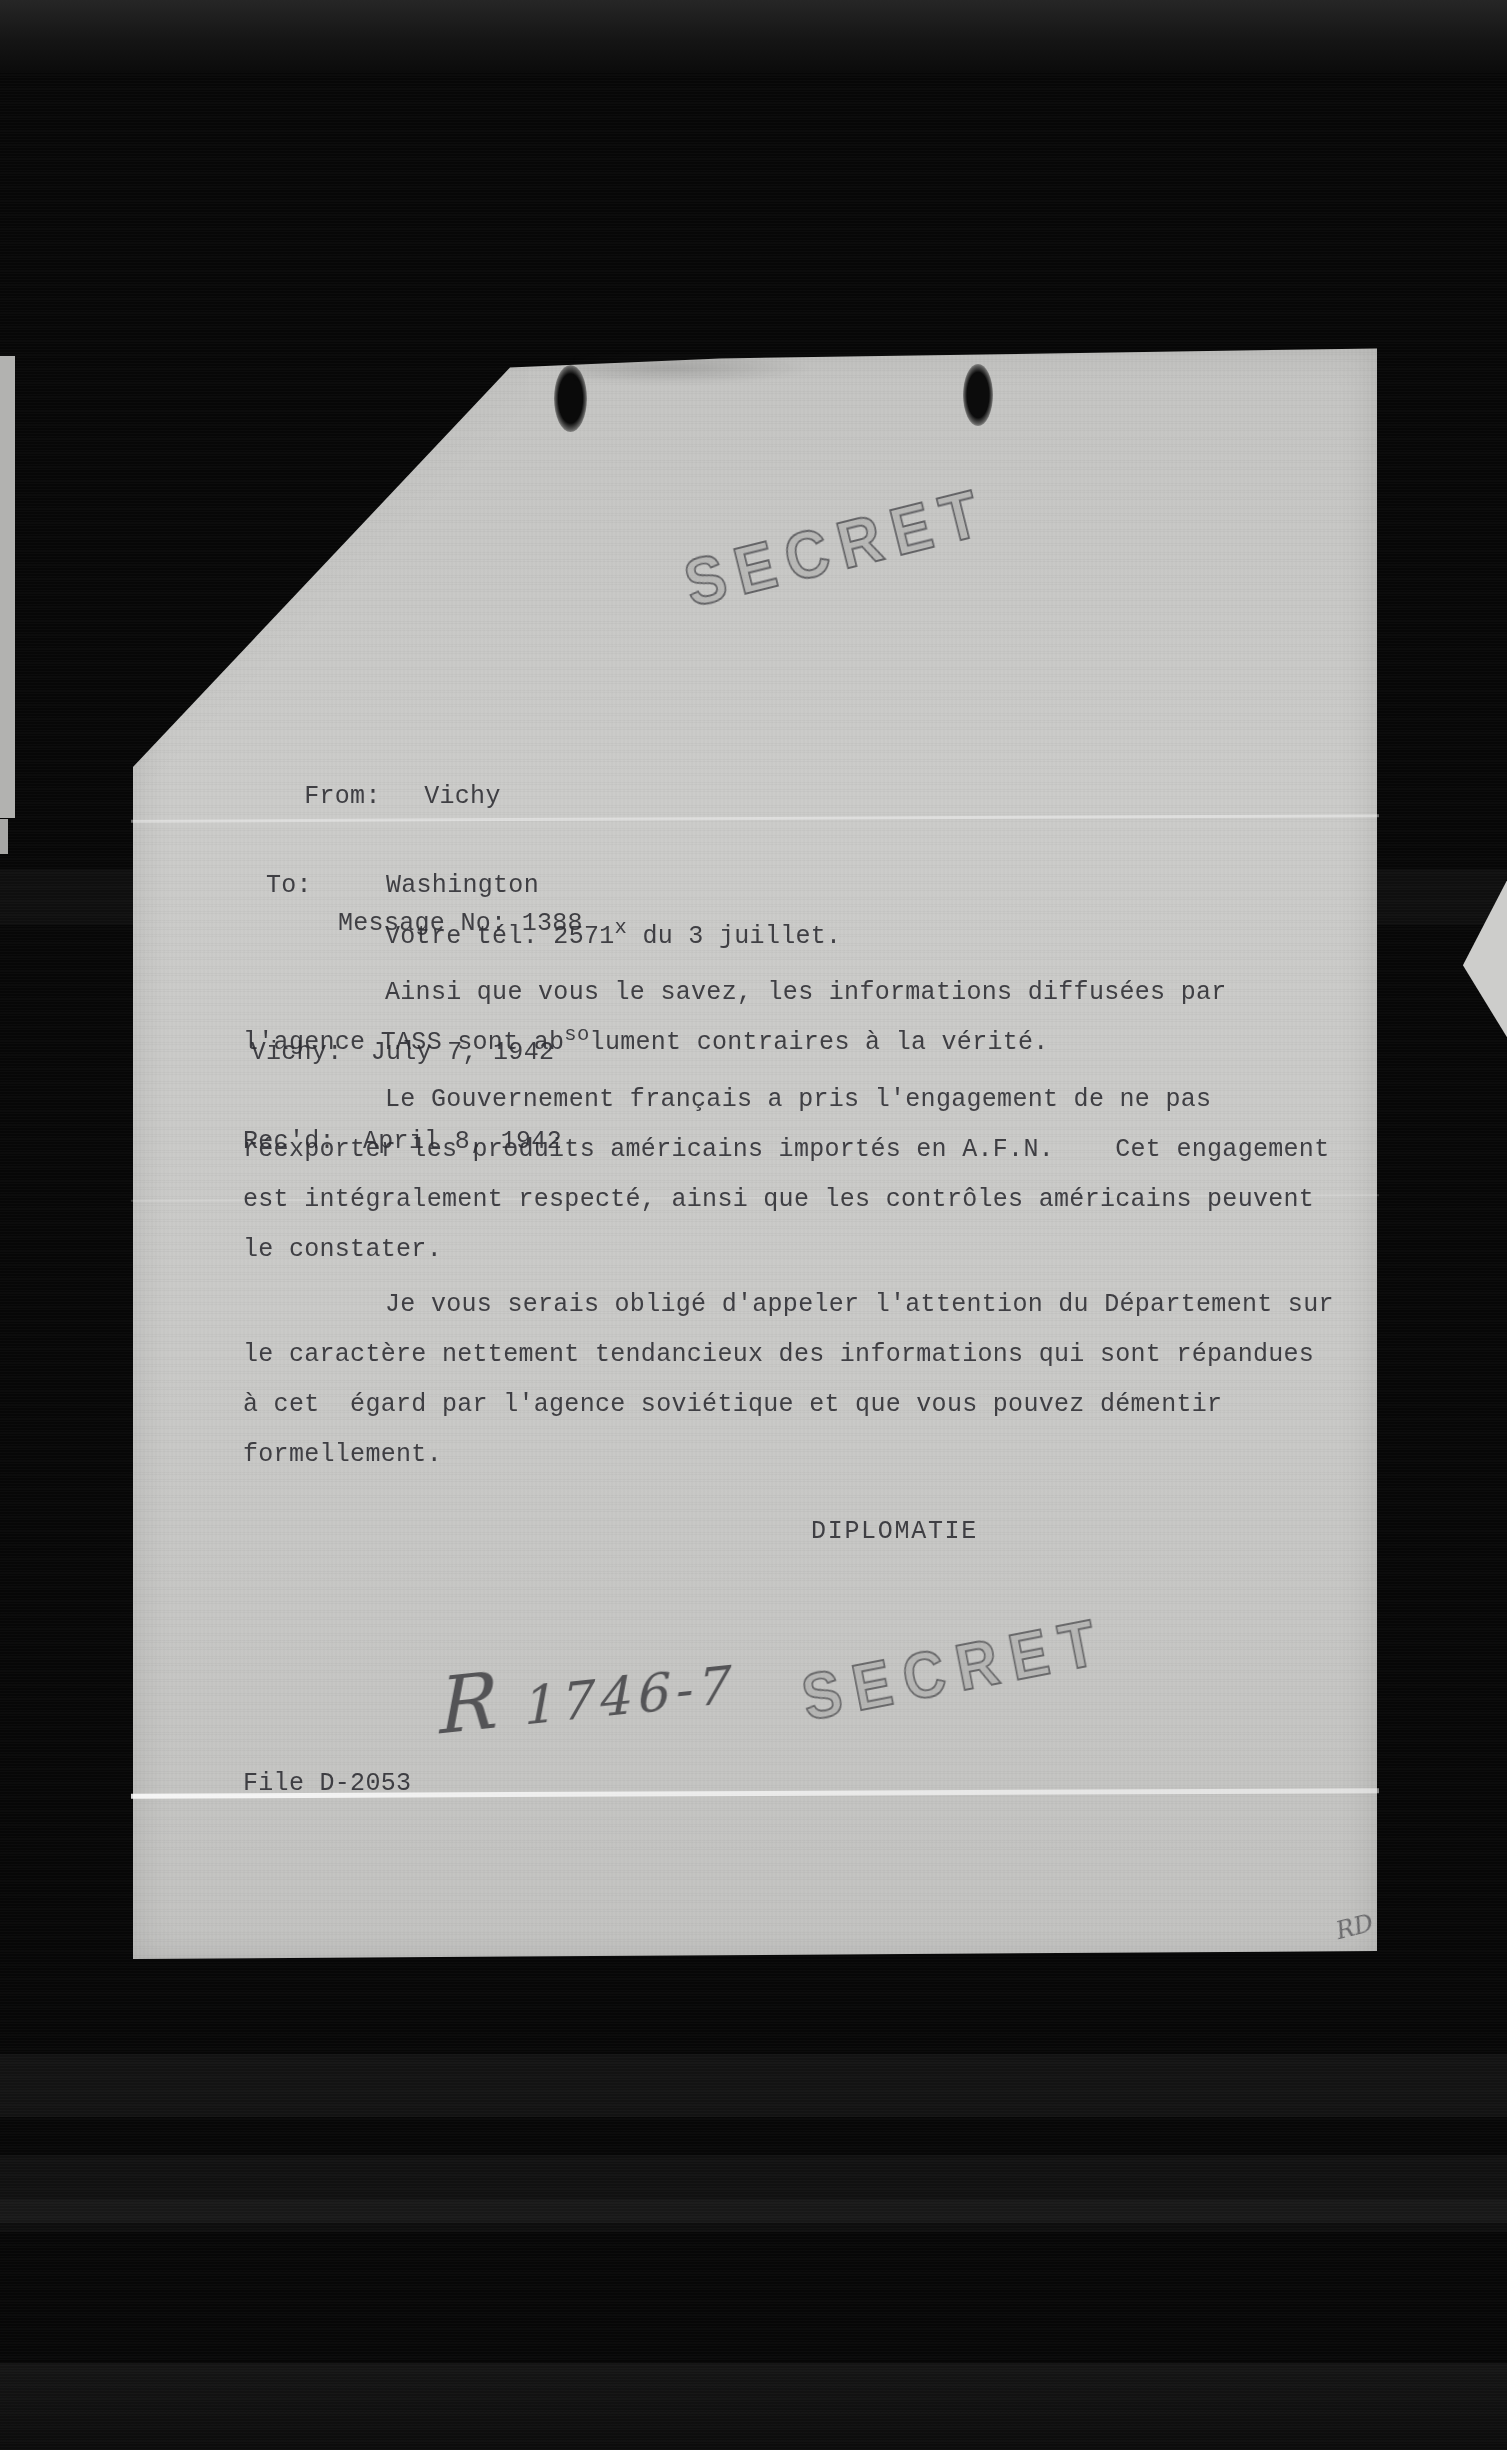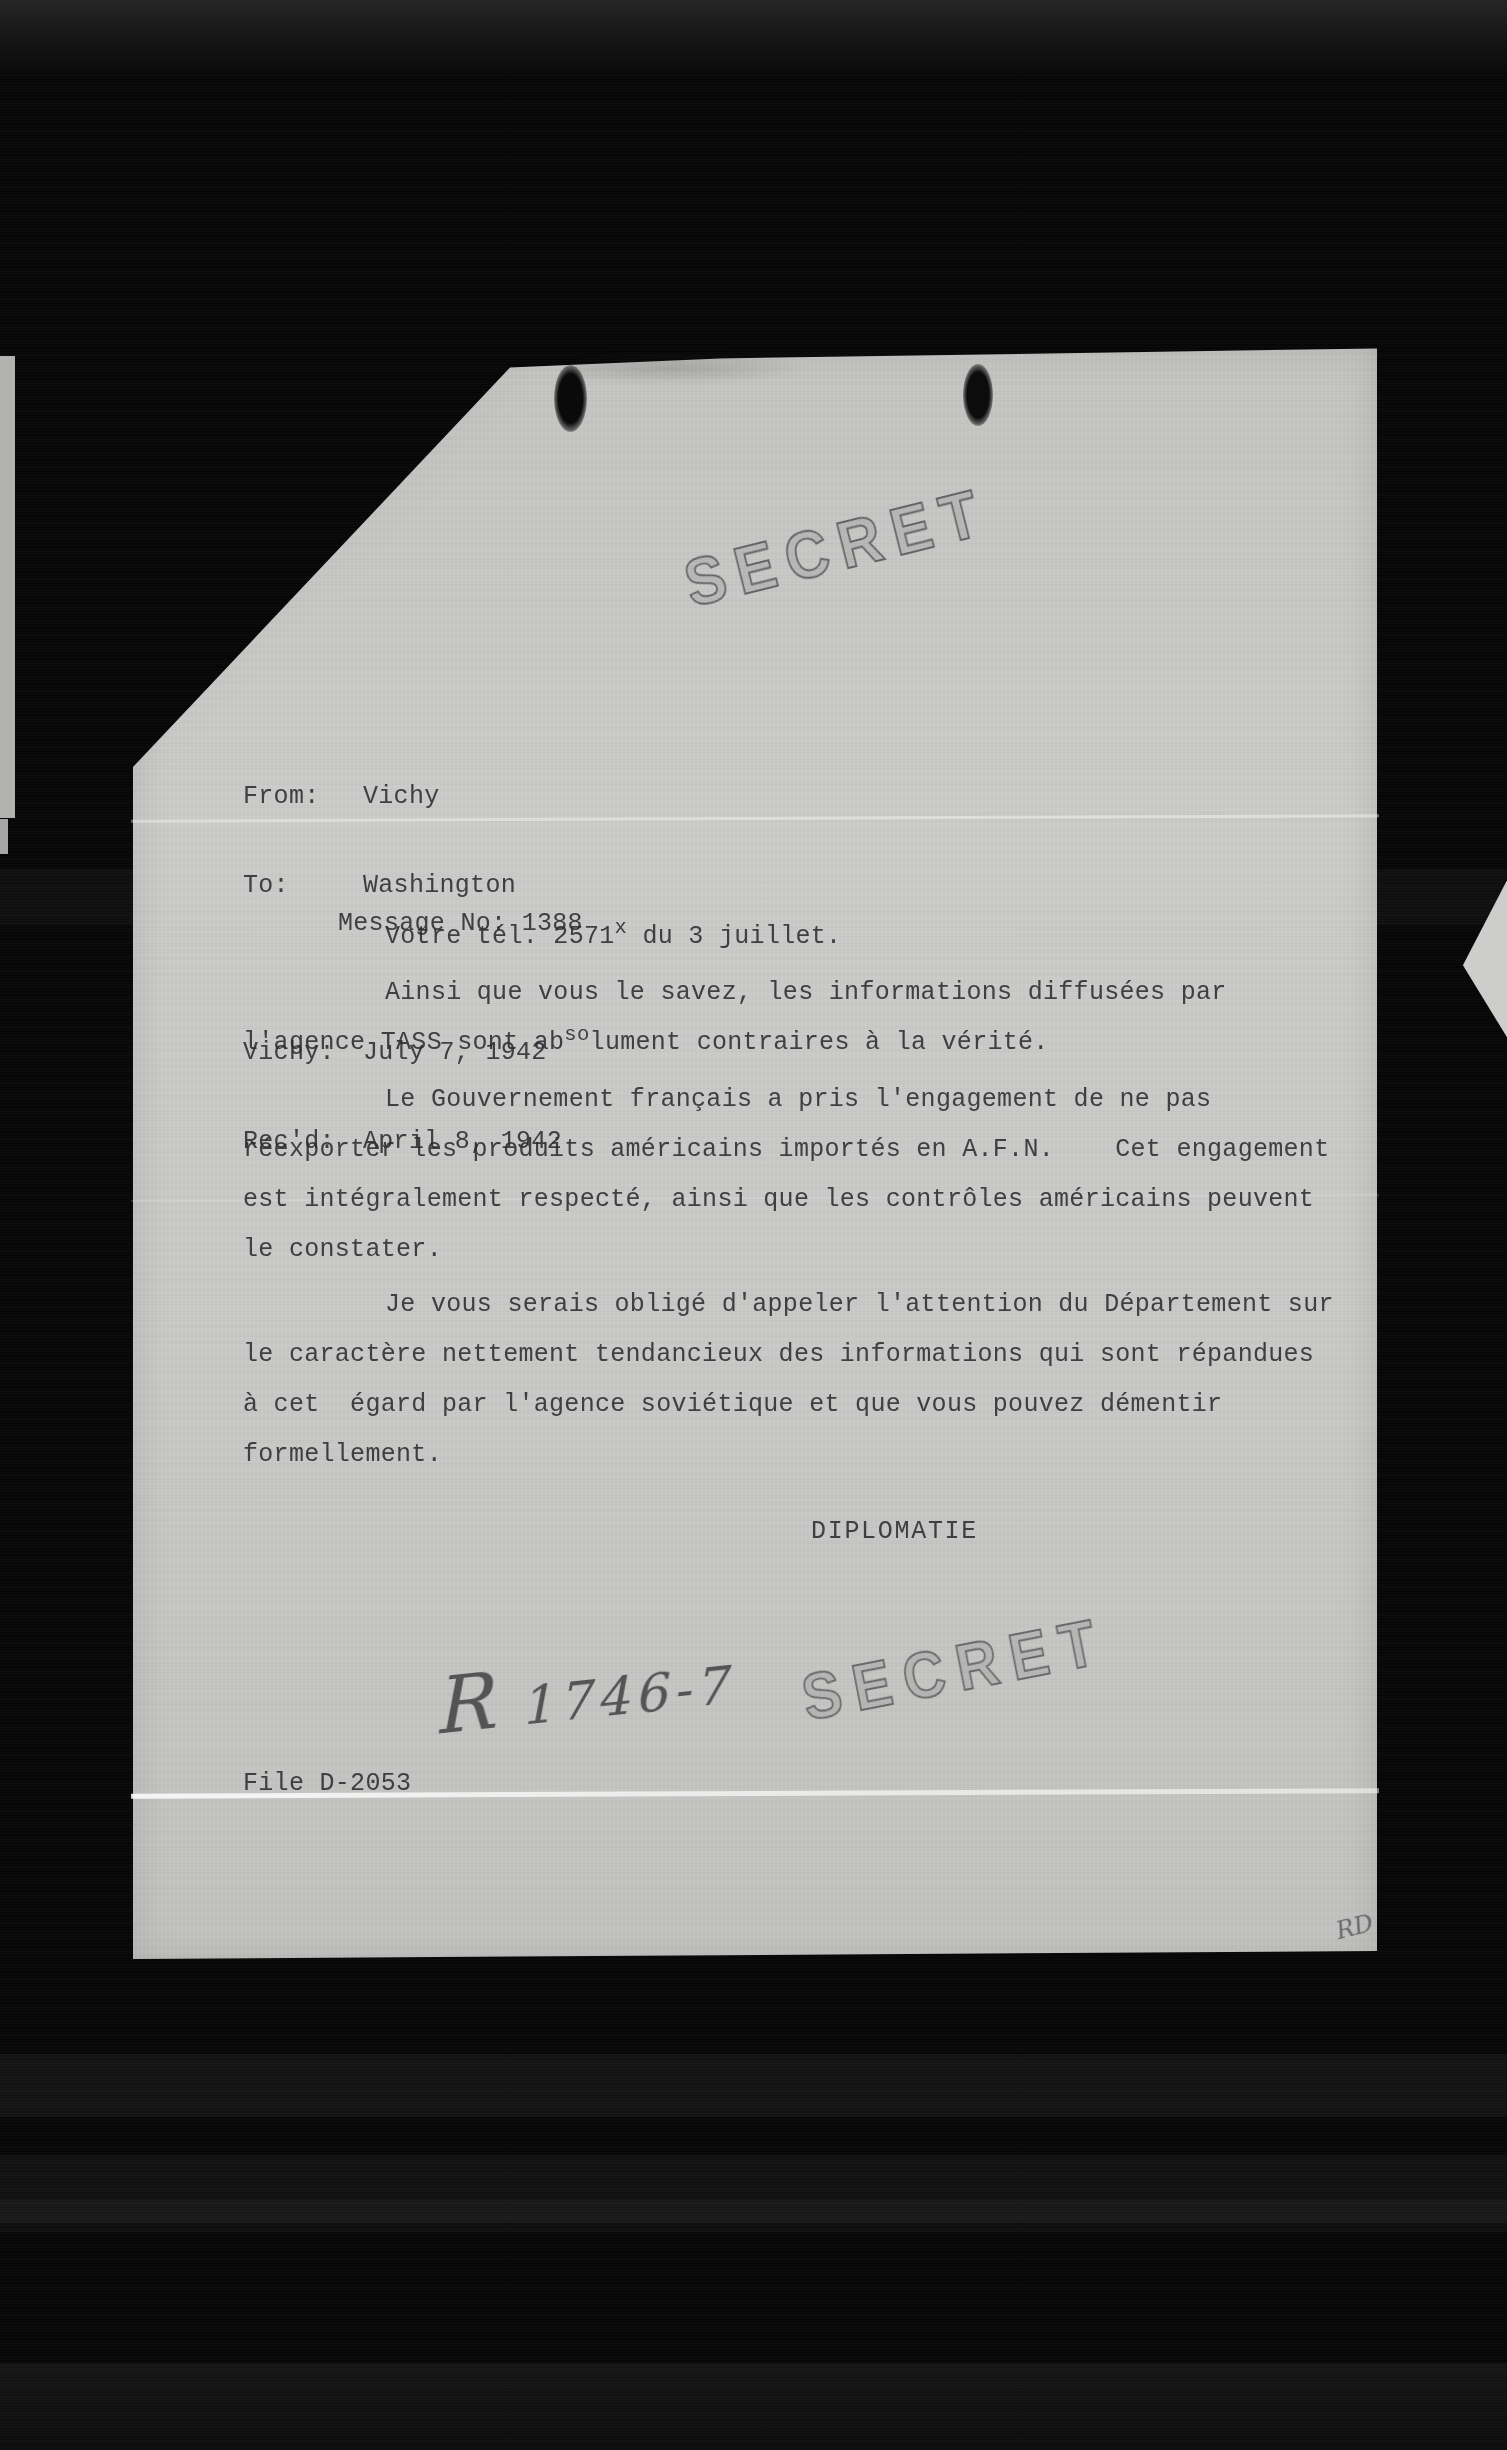--- a/index.html
+++ b/index.html
@@ -71,21 +71,21 @@
 
   
   .type {
     position: absolute;
     color: rgba(43,43,49,0.88);
     font-size: 25px;
     letter-spacing: 0.3px;
     white-space: pre;
     filter: blur(0.3px);
   }
-  .hdr-row { display: flex; line-height: 31px; }
+  .hdr-row { display: flex; line-height: 31px; justify-content: center; }
   .hdr-label { display: inline-block; width: 120px; }
   .hdr-gap { height: 20px; }
   .message-no { line-height: 31px; }
 
   .body-block { line-height: 50px; }
   .body-block > div { white-space: pre; }
   .body-block > div.ind { padding-left: 142px; }
   .body-block > div.gap { margin-top: 5.6px; }
   .sup { position: relative; top: -9.6px; font-size: 0.82em; }
 

